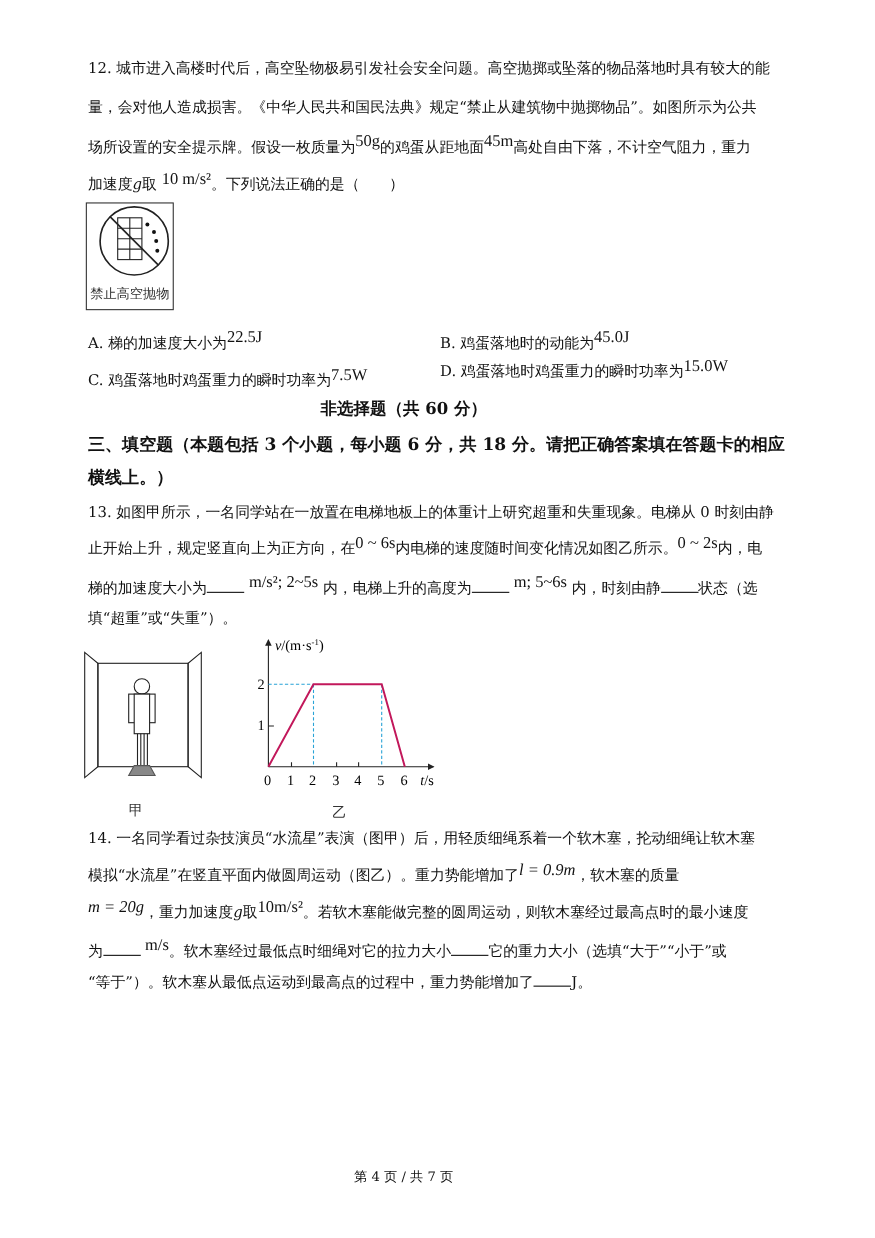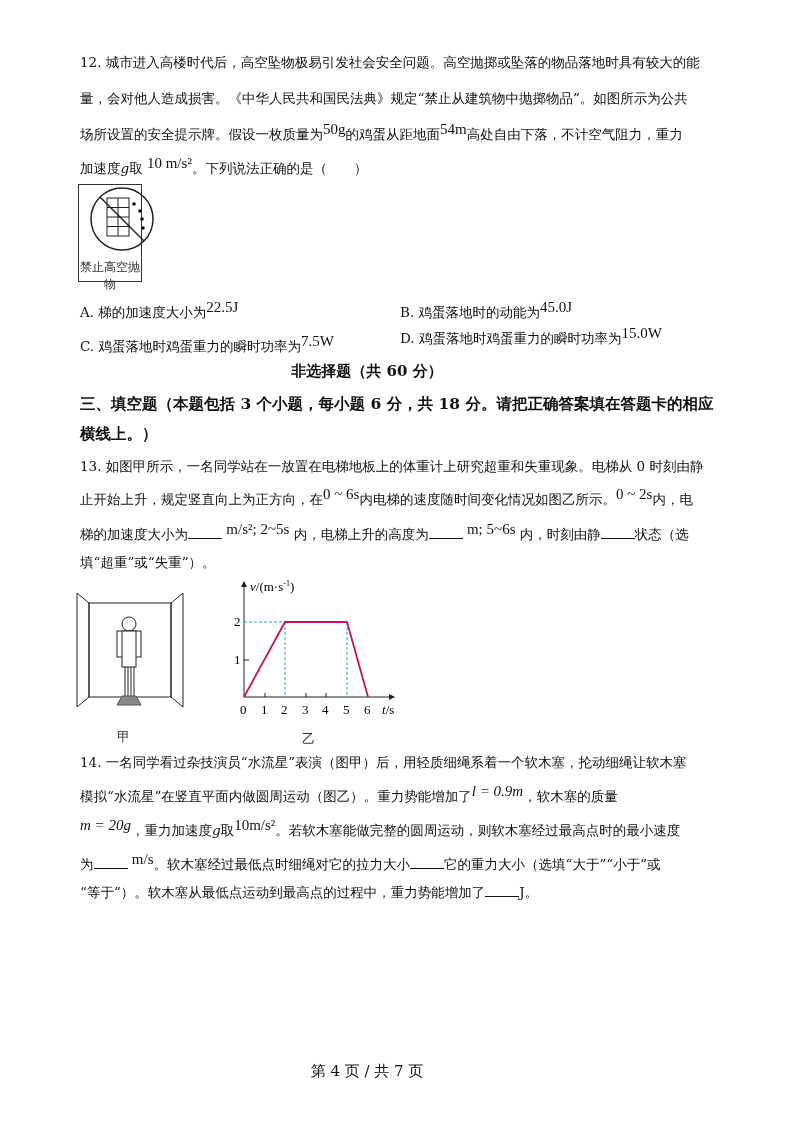--- a/index.html
+++ b/index.html
@@ -13,27 +13,27 @@
   .sec-title { font-size:15.5px; }
   .center { position:absolute; left:0; width:734px; text-align:center; }
   svg text { font-family:"Liberation Serif", serif; }
 </style>
 </head>
 <body>
 
 <div class="line" style="top:52px">12. 城市进入高楼时代后，高空坠物极易引发社会安全问题。高空抛掷或坠落的物品落地时具有较大的能</div>
 <div class="line" style="top:88px">量，会对他人造成损害。《中华人民共和国民法典》规定“禁止从建筑物中抛掷物品”。如图所示为公共</div>
 <div class="line" style="top:124px">
-  <span>场所设置的安全提示牌。假设一枚质量为</span><span class="math">50g</span><span>的鸡蛋从距地面</span><span class="math">54m</span><span>高处自由下落，不计空气阻力，重力</span>
+  <span>场所设置的安全提示牌。假设一枚质量为</span><span class="math">50g</span><span>的鸡蛋从距地面</span><span class="math">45m</span><span>高处自由下落，不计空气阻力，重力</span>
 </div>
 <div class="line" style="top:158px">
   <span>加速度</span><span class="it">g</span><span>取</span> <span class="math">10 m/s²</span><span>。下列说法正确的是（　　）</span>
 </div>
 
-<div style="position:absolute; left:78px; top:184px; width:64px; height:98px; border:1px solid #333; box-sizing:border-box;">
+<div style="position:absolute; left:78px; top:184px; width:80px; height:98px; border:1px solid #333; box-sizing:border-box;">
   <svg width="86" height="70" viewBox="0 0 86 70">
     <circle cx="43" cy="34" r="31" fill="none" stroke="#222" stroke-width="1.5"></circle>
     <rect x="28" y="13" width="22" height="38" fill="none" stroke="#222" stroke-width="1"></rect>
     <line x1="39" y1="13" x2="39" y2="51" stroke="#222"></line>
     <line x1="28" y1="22.5" x2="50" y2="22.5" stroke="#222"></line>
     <line x1="28" y1="32" x2="50" y2="32" stroke="#222"></line>
     <line x1="28" y1="41.5" x2="50" y2="41.5" stroke="#222"></line>
     <circle cx="55" cy="19" r="1.8" fill="#111"></circle>
     <circle cx="61" cy="26" r="1.8" fill="#111"></circle>
     <circle cx="63" cy="34" r="1.8" fill="#111"></circle>
@@ -125,13 +125,13 @@
 <div class="line" style="top:820px">
   <span class="math it">m = 20g</span><span>，重力加速度</span><span class="it">g</span><span>取</span><span class="math">10m/s²</span><span>。若软木塞能做完整的圆周运动，则软木塞经过最高点时的最小速度</span>
 </div>
 <div class="line" style="top:854px">
   <span>为</span><span class="blank"></span> <span class="math">m/s</span><span>。软木塞经过最低点时细绳对它的拉力大小</span><span class="blank"></span><span>它的重力大小（选填“大于”“小于”或</span>
 </div>
 <div class="line" style="top:882px">
   <span>“等于”）。软木塞从最低点运动到最高点的过程中，重力势能增加了</span><span class="blank"></span><span>J。</span>
 </div>
 
-<div class="center" style="top:1062px; font-size:15px;">第 4 页 / 共 7 页</div>
+<div class="center" style="top:1062px; font-size:12px;">第 4 页 / 共 7 页</div>
 
 </body></html>

